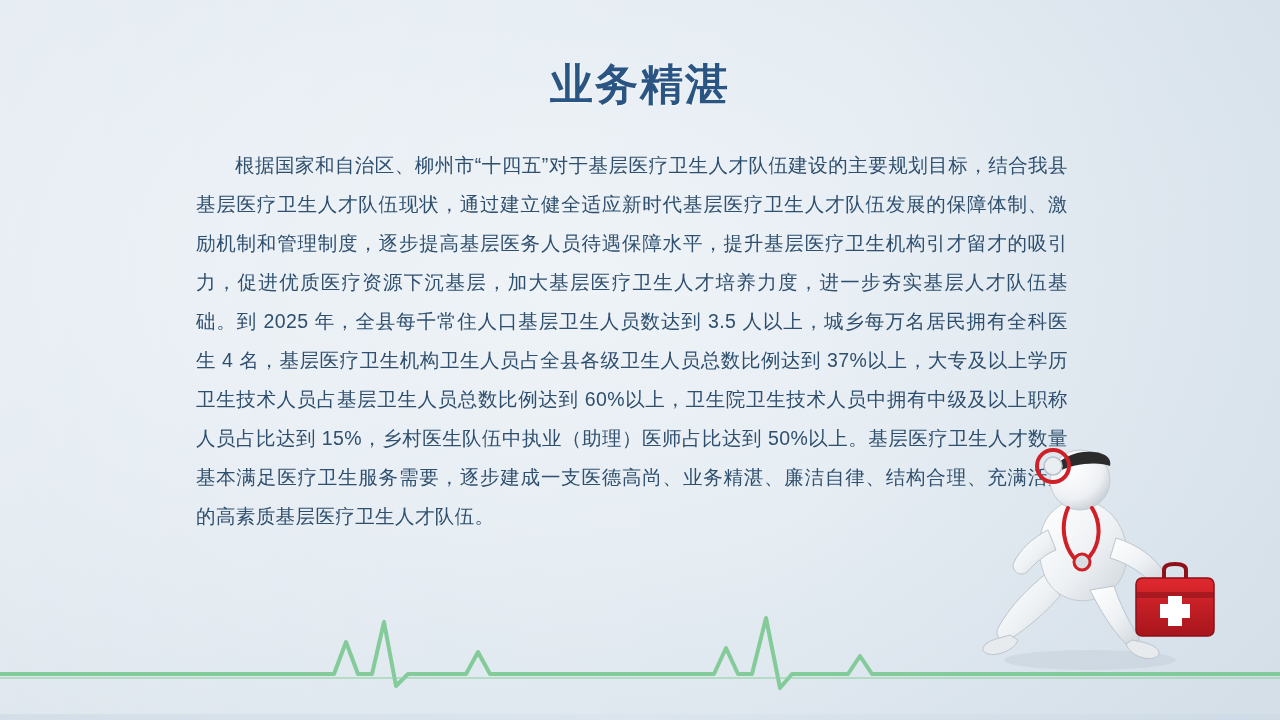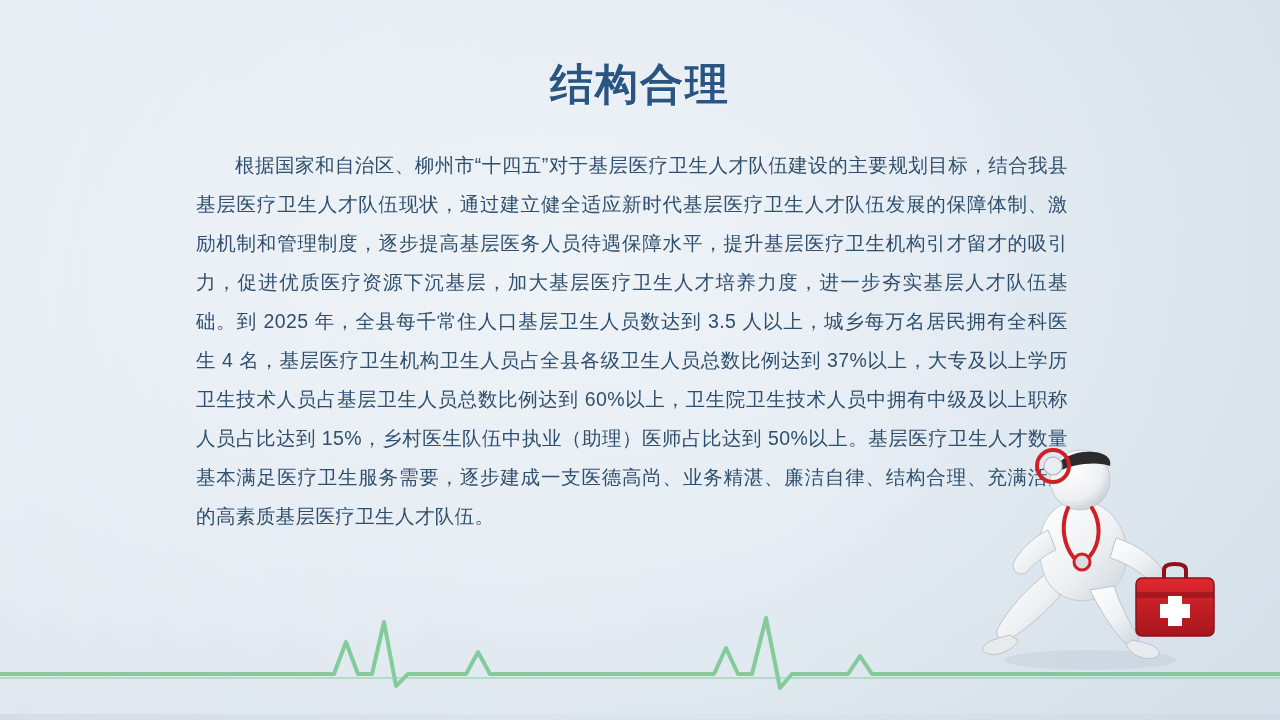--- a/index.html
+++ b/index.html
@@ -83,21 +83,21 @@
     height: 6px;
     background: linear-gradient(90deg, #c9d6e2 0%, #d9e3ec 50%, #c9d6e2 100%);
     opacity: .55;
   }
 </style>
 </head>
 <body>
 
 <div class="slide">
 
-  <div class="title">结构合理</div>
+  <div class="title">业务精湛</div>
 
   <div class="body-text">根据国家和自治区、柳州市“十四五”对于基层医疗卫生人才队伍建设的主要规划目标，结合我县基层医疗卫生人才队伍现状，通过建立健全适应新时代基层医疗卫生人才队伍发展的保障体制、激励机制和管理制度，逐步提高基层医务人员待遇保障水平，提升基层医疗卫生机构引才留才的吸引力，促进优质医疗资源下沉基层，加大基层医疗卫生人才培养力度，进一步夯实基层人才队伍基础。到 2025 年，全县每千常住人口基层卫生人员数达到 3.5 人以上，城乡每万名居民拥有全科医生 4 名，基层医疗卫生机构卫生人员占全县各级卫生人员总数比例达到 37%以上，大专及以上学历卫生技术人员占基层卫生人员总数比例达到 60%以上，卫生院卫生技术人员中拥有中级及以上职称人员占比达到 15%，乡村医生队伍中执业（助理）医师占比达到 50%以上。基层医疗卫生人才数量基本满足医疗卫生服务需要，逐步建成一支医德高尚、业务精湛、廉洁自律、结构合理、充满活力的高素质基层医疗卫生人才队伍。</div>
 
   <svg class="ecg" viewBox="0 0 1280 120" preserveAspectRatio="none">
     <path d="M0,96 L300,96 L320,96 L334,96 L346,64 L358,96 L372,96 L384,44 L396,108 L408,96 L430,96
              L452,96 L466,96 L478,74 L490,96 L700,96 L714,96 L726,70 L738,96 L752,96 L766,40 L780,110
              L792,96 L812,96 L834,96 L848,96 L860,78 L872,96 L1280,96" fill="none" stroke="#7cc893" stroke-width="4" stroke-linecap="round" stroke-linejoin="round" opacity="0.92"></path>
     <path d="M0,100 L1280,100" fill="none" stroke="#8fd0a3" stroke-width="2.2" opacity="0.55"></path>
   </svg>
 

